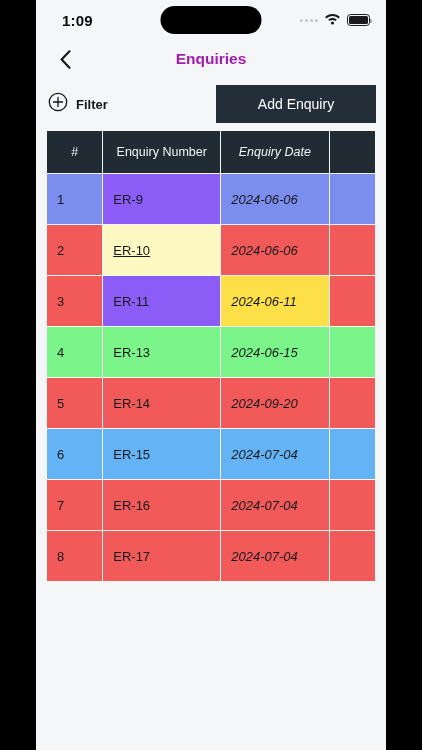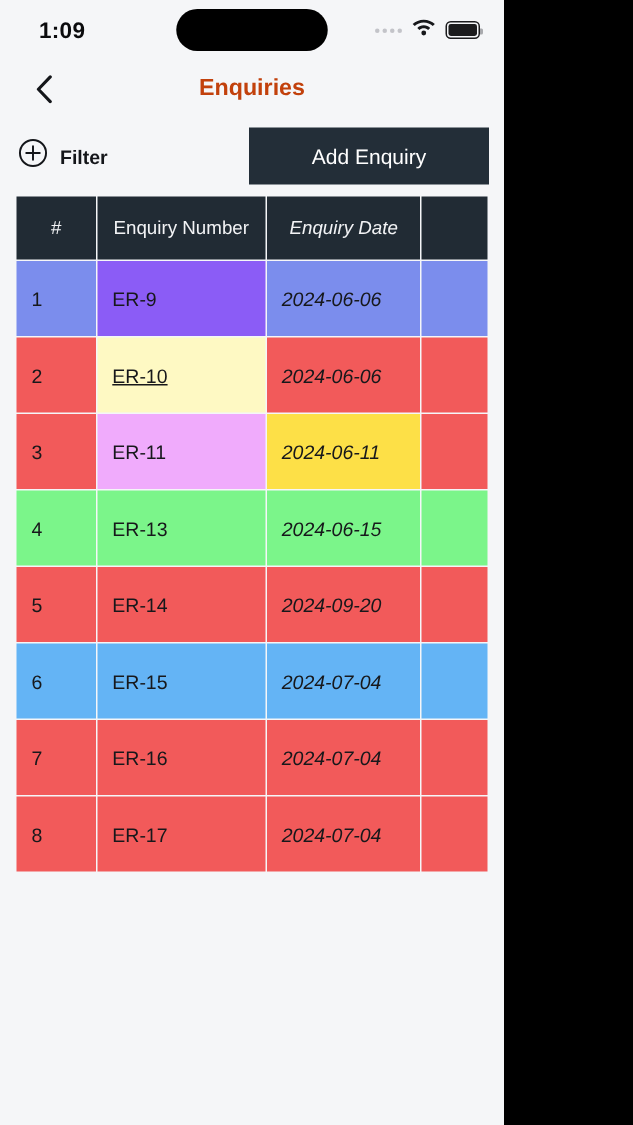--- a/index.html
+++ b/index.html
@@ -4,21 +4,21 @@
 <style>
   * { margin:0; padding:0; box-sizing:border-box; }
   html, body {
     width:422px; height:750px;
     background:#000;
     font-family:"Liberation Sans", sans-serif;
     overflow:hidden;
   }
   #phone {
     position:relative;
-    width:336px; height:750px;
+    width:422px; height:750px;
     background:#000;
     display:flex;
     justify-content:center;
   }
   #screen {
     position:relative;
     width:350px; height:750px;
     background:#f5f6f8;
     overflow:hidden;
   }
@@ -83,21 +83,21 @@
     width:26px; height:26px;
     display:flex; align-items:center; justify-content:center;
     cursor:pointer;
   }
   #nav-title {
     position:absolute;
     left:0; right:0;
     text-align:center;
     font-size:15.5px;
     font-weight:bold;
-    color:#c2410c;
+    color:#a21caf;
     pointer-events:none;
   }
 
   
   #toolbar {
     height:52px;
     display:flex; align-items:center;
     padding:0 10px 0 10px;
     gap:10px;
   }
@@ -225,21 +225,21 @@
               <td class="col-blank" style="background: rgb(123, 141, 237);"></td>
             </tr>
             <tr>
               <td class="col-idx" style="background: rgb(242, 90, 90);">2</td>
               <td class="col-num" style="background: #fef9c3; text-decoration: underline;">ER-10</td>
               <td class="col-date" style="background: rgb(242, 90, 90);">2024-06-06</td>
               <td class="col-blank" style="background: rgb(242, 90, 90);"></td>
             </tr>
             <tr>
               <td class="col-idx" style="background: rgb(242, 90, 90);">3</td>
-              <td class="col-num" style="background: #f0abfc;">ER-11</td>
+              <td class="col-num" style="background: #8b5cf6;">ER-11</td>
               <td class="col-date" style="background: #fde047;">2024-06-11</td>
               <td class="col-blank" style="background: rgb(242, 90, 90);"></td>
             </tr>
             <tr>
               <td class="col-idx" style="background: rgb(123, 245, 138);">4</td>
               <td class="col-num" style="background: rgb(123, 245, 138);">ER-13</td>
               <td class="col-date" style="background: rgb(123, 245, 138);">2024-06-15</td>
               <td class="col-blank" style="background: rgb(123, 245, 138);"></td>
             </tr>
             <tr>

